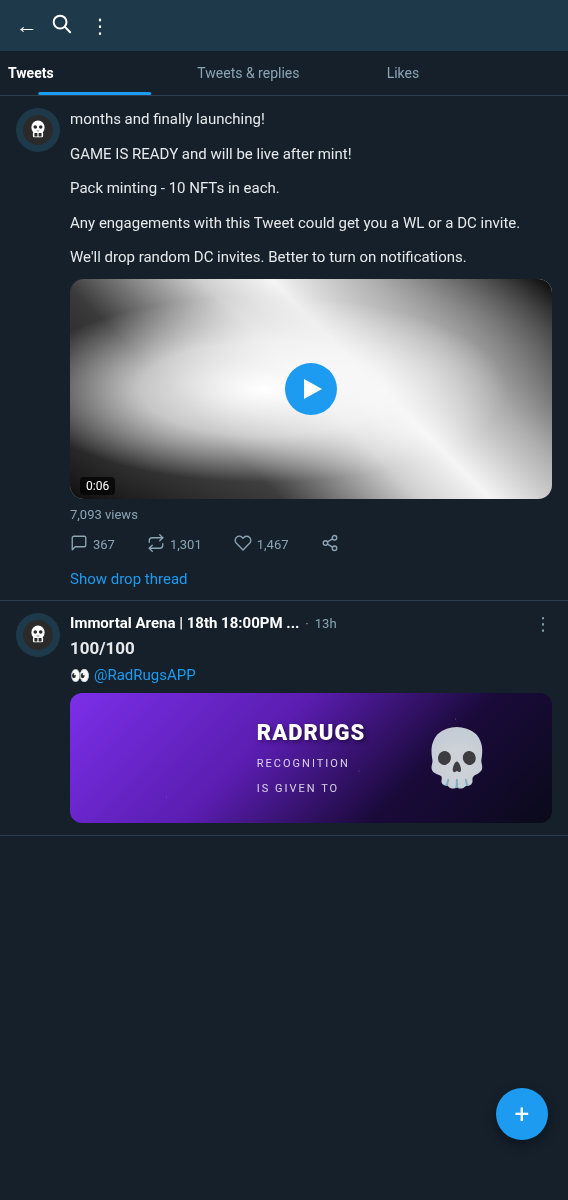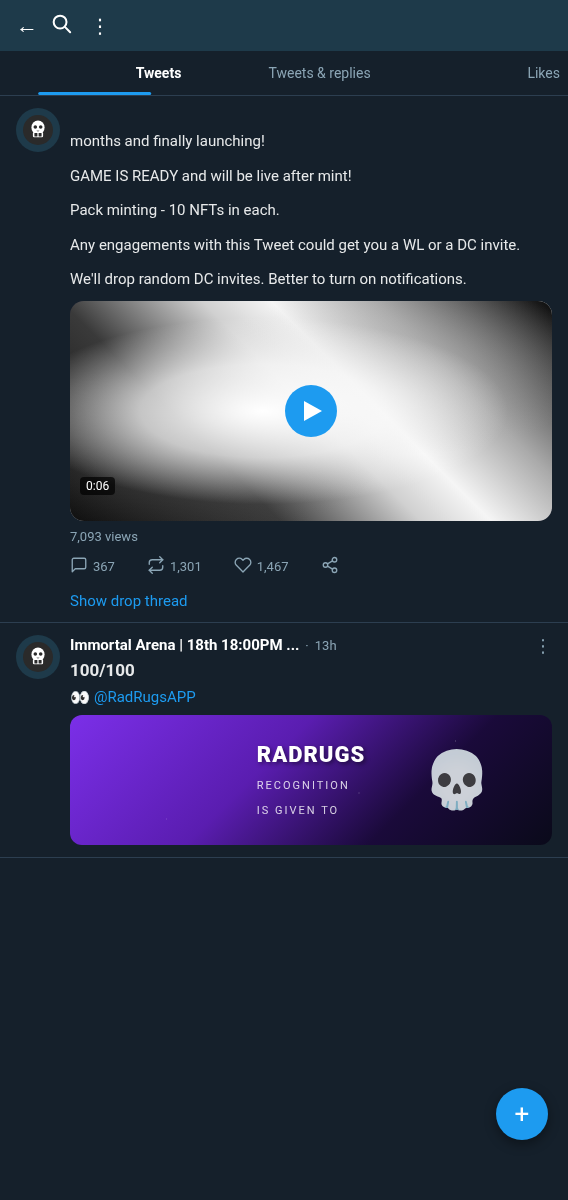--- a/index.html
+++ b/index.html
@@ -54,21 +54,21 @@
     }
 
     
     .tabs {
       display: flex;
       border-bottom: 1px solid #2c3e50;
       background: #15202b;
     }
     .tab {
       flex: 1;
-      text-align: right;
+      text-align: left;
       padding: 14px 8px;
       font-size: 14px;
       color: #8ba5b5;
       cursor: pointer;
       position: relative;
     }
     .tab.active {
       color: #fff;
       font-weight: 700;
     }
@@ -115,21 +115,20 @@
     .tweet-content {
       flex: 1;
       min-width: 0;
     }
 
     .tweet-text {
       font-size: 15px;
       line-height: 1.5;
       color: #e7e9ea;
       margin-bottom: 4px;
-      margin-top: 22px;
     }
 
     .tweet-text p {
       margin-bottom: 12px;
     }
     .tweet-text p:last-child {
       margin-bottom: 0;
     }
 
     
@@ -168,21 +167,21 @@
     .play-triangle {
       width: 0;
       height: 0;
       border-style: solid;
       border-width: 10px 0 10px 18px;
       border-color: transparent transparent transparent #fff;
       margin-left: 3px;
     }
     .video-duration {
       position: absolute;
-      bottom: 26px;
+      bottom: 4px;
       left: 10px;
       background: rgba(0,0,0,0.7);
       color: #fff;
       font-size: 12px;
       padding: 2px 6px;
       border-radius: 4px;
       z-index: 2;
     }
 
     .view-count {

